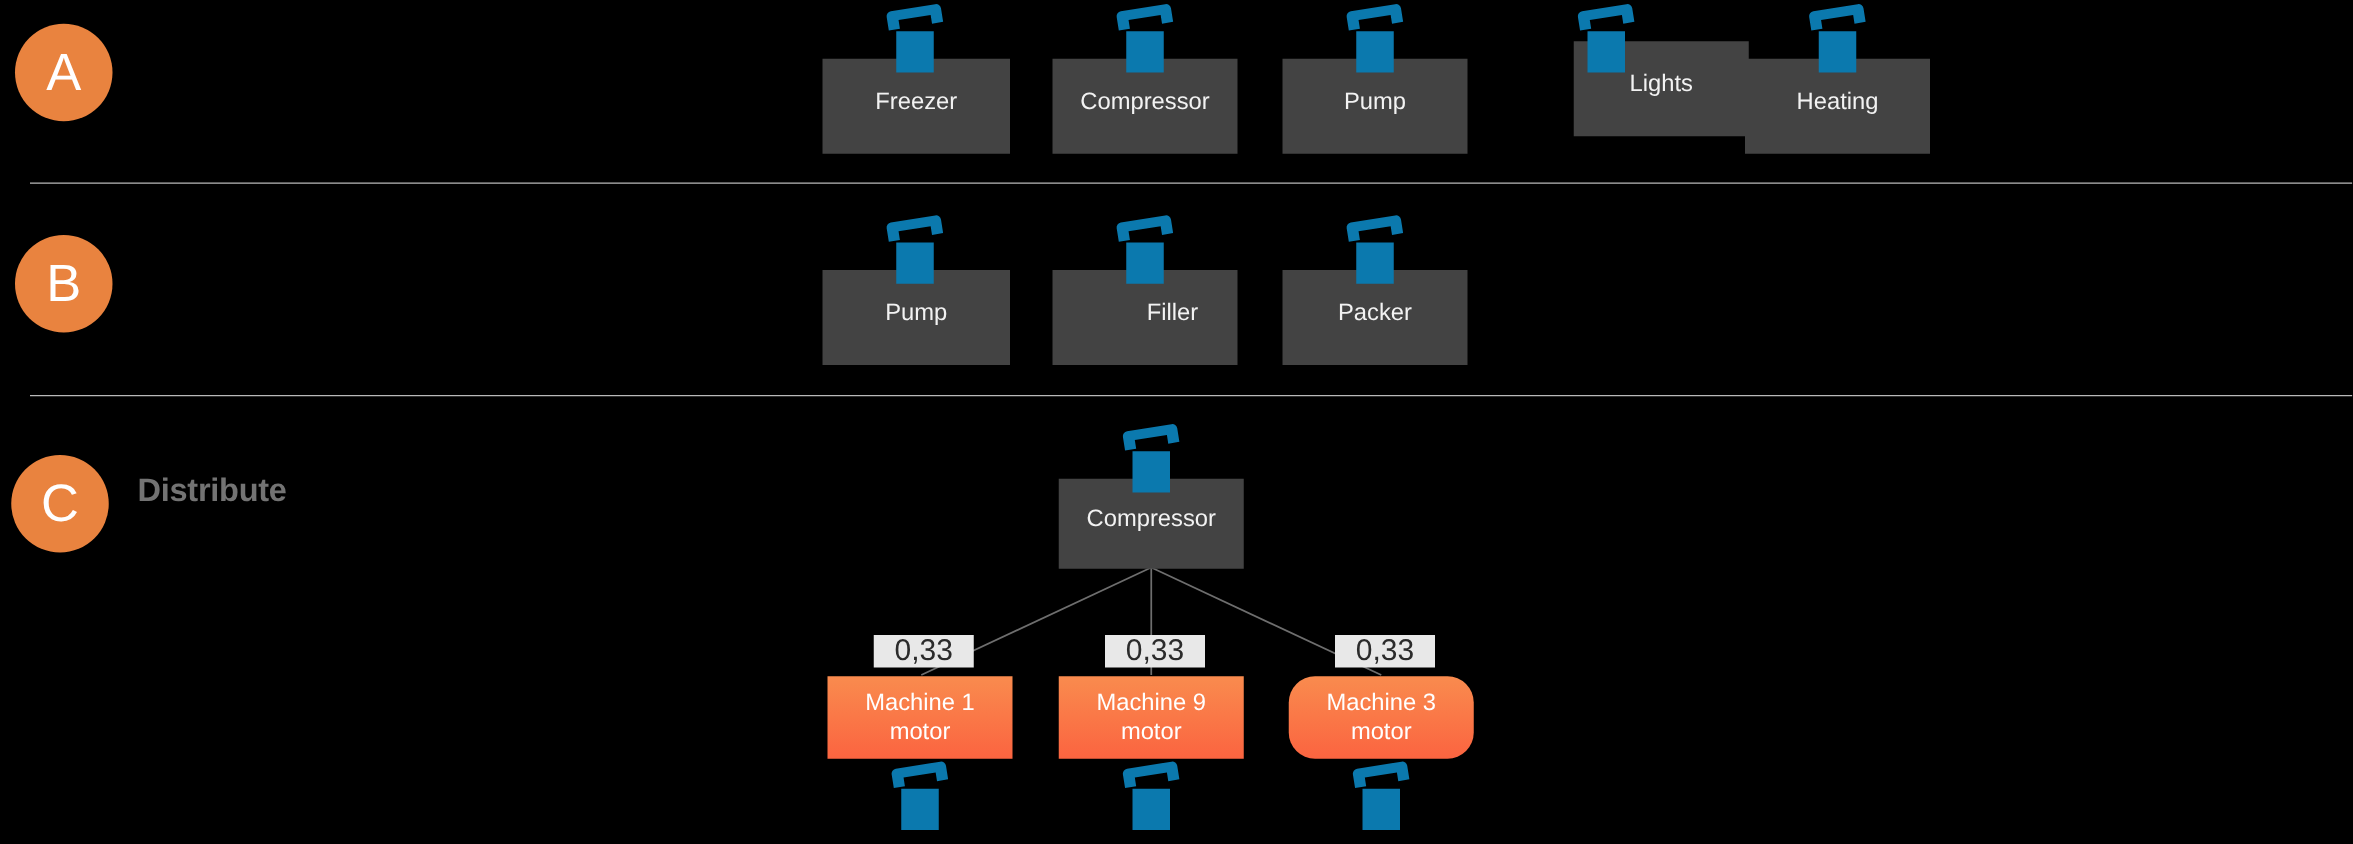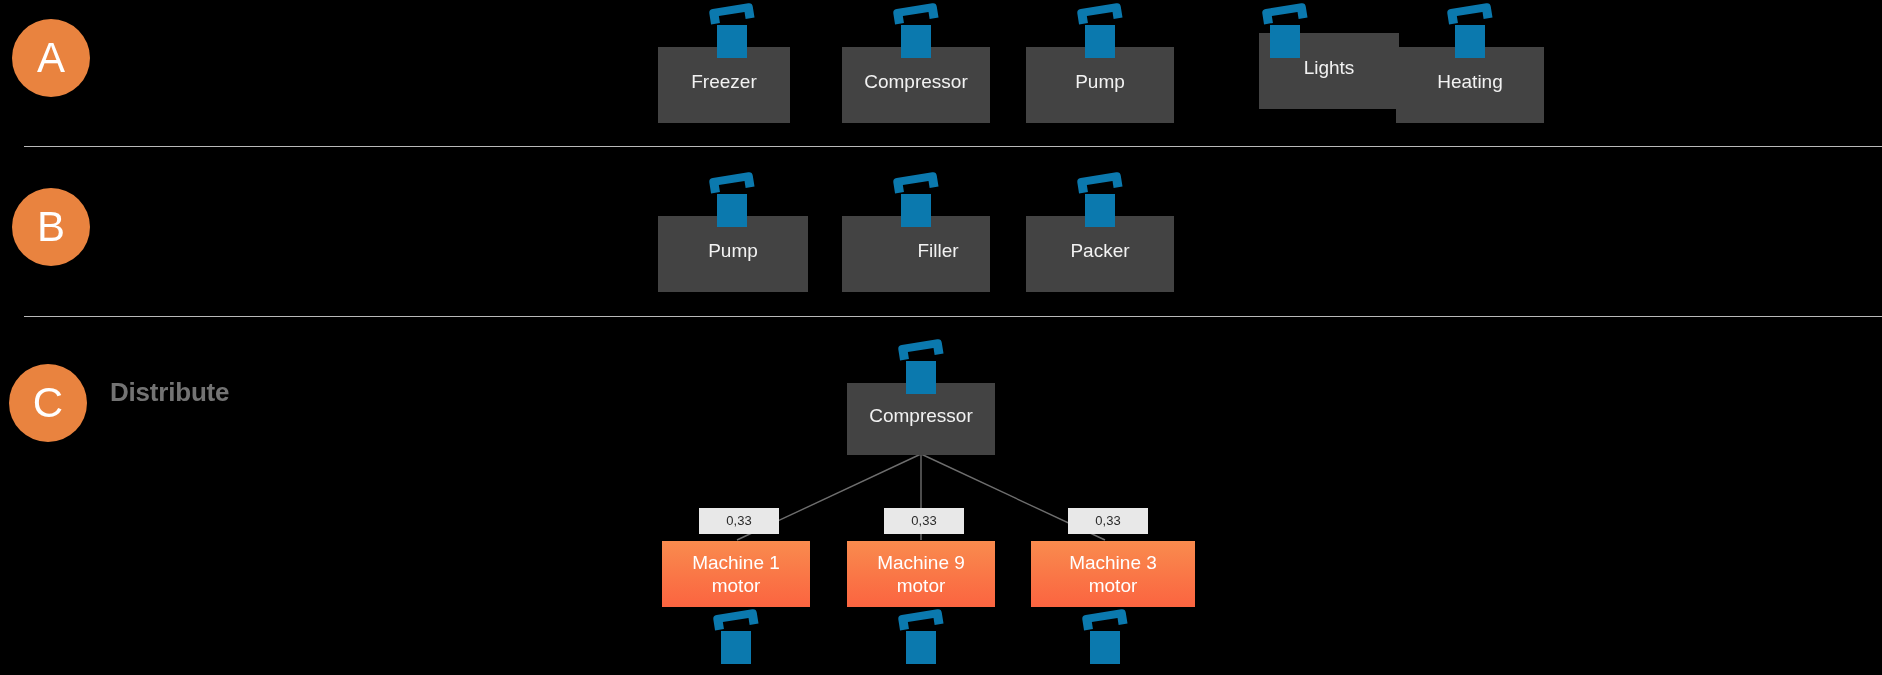--- a/index.html
+++ b/index.html
@@ -101,35 +101,35 @@
     width: 1882px;
     height: 675px;
     pointer-events: none;
   }
 
   
   .chip {
     position: absolute;
     background: #E8E8E8;
     color: #2B2B2B;
-    font-size: 13px;
+    font-size: 24px;
     line-height: 26px;
     height: 26px;
     text-align: center;
     white-space: nowrap;
   }
 </style>
 </head>
 <body>
 
 <div id="stage">
 
   <div class="badge" style="left:12px; top:19px;">A</div>
 
-  <div class="node" style="left:658px; top:47px; width:132px; height:76px;text-decoration:underline;">
+  <div class="node" style="left:658px; top:47px; width:150px; height:76px;text-decoration:underline;">
     <span class="node-label" style="top:24px;">Freezer</span>
   </div>
   <div class="lock" style="left:707px; top:0px;">
     <svg viewBox="0 0 50 62">
         <g fill="#0B79AE">
       <rect x="10" y="25" width="30" height="33"></rect>
       <path transform="rotate(-9 25 16)" d="M7 6 h36 a4 4 0 0 1 4 4 v11 h-9 v-7 h-26 v7 h-9 v-11 a4 4 0 0 1 4 -4 z"></path>
     </g>
       </svg>
   </div>
@@ -269,21 +269,21 @@
   </div>
   <div class="lock" style="left:896px; top:606px;">
     <svg viewBox="0 0 50 62">
         <g fill="#0B79AE">
       <rect x="10" y="25" width="30" height="33"></rect>
       <path transform="rotate(-9 25 16)" d="M7 6 h36 a4 4 0 0 1 4 4 v11 h-9 v-7 h-26 v7 h-9 v-11 a4 4 0 0 1 4 -4 z"></path>
     </g>
       </svg>
   </div>
 
-  <div class="machine" style="left:1031px; top:541px; width:164px; height:66px;">
+  <div class="machine" style="left:1031px; top:541px; width:148px; height:66px;border-radius:21px;">
     <span class="ln">Machine 3</span>
     <span class="ln">motor</span>
   </div>
   <div class="lock" style="left:1080px; top:606px;">
     <svg viewBox="0 0 50 62">
         <g fill="#0B79AE">
       <rect x="10" y="25" width="30" height="33"></rect>
       <path transform="rotate(-9 25 16)" d="M7 6 h36 a4 4 0 0 1 4 4 v11 h-9 v-7 h-26 v7 h-9 v-11 a4 4 0 0 1 4 -4 z"></path>
     </g>
       </svg>

